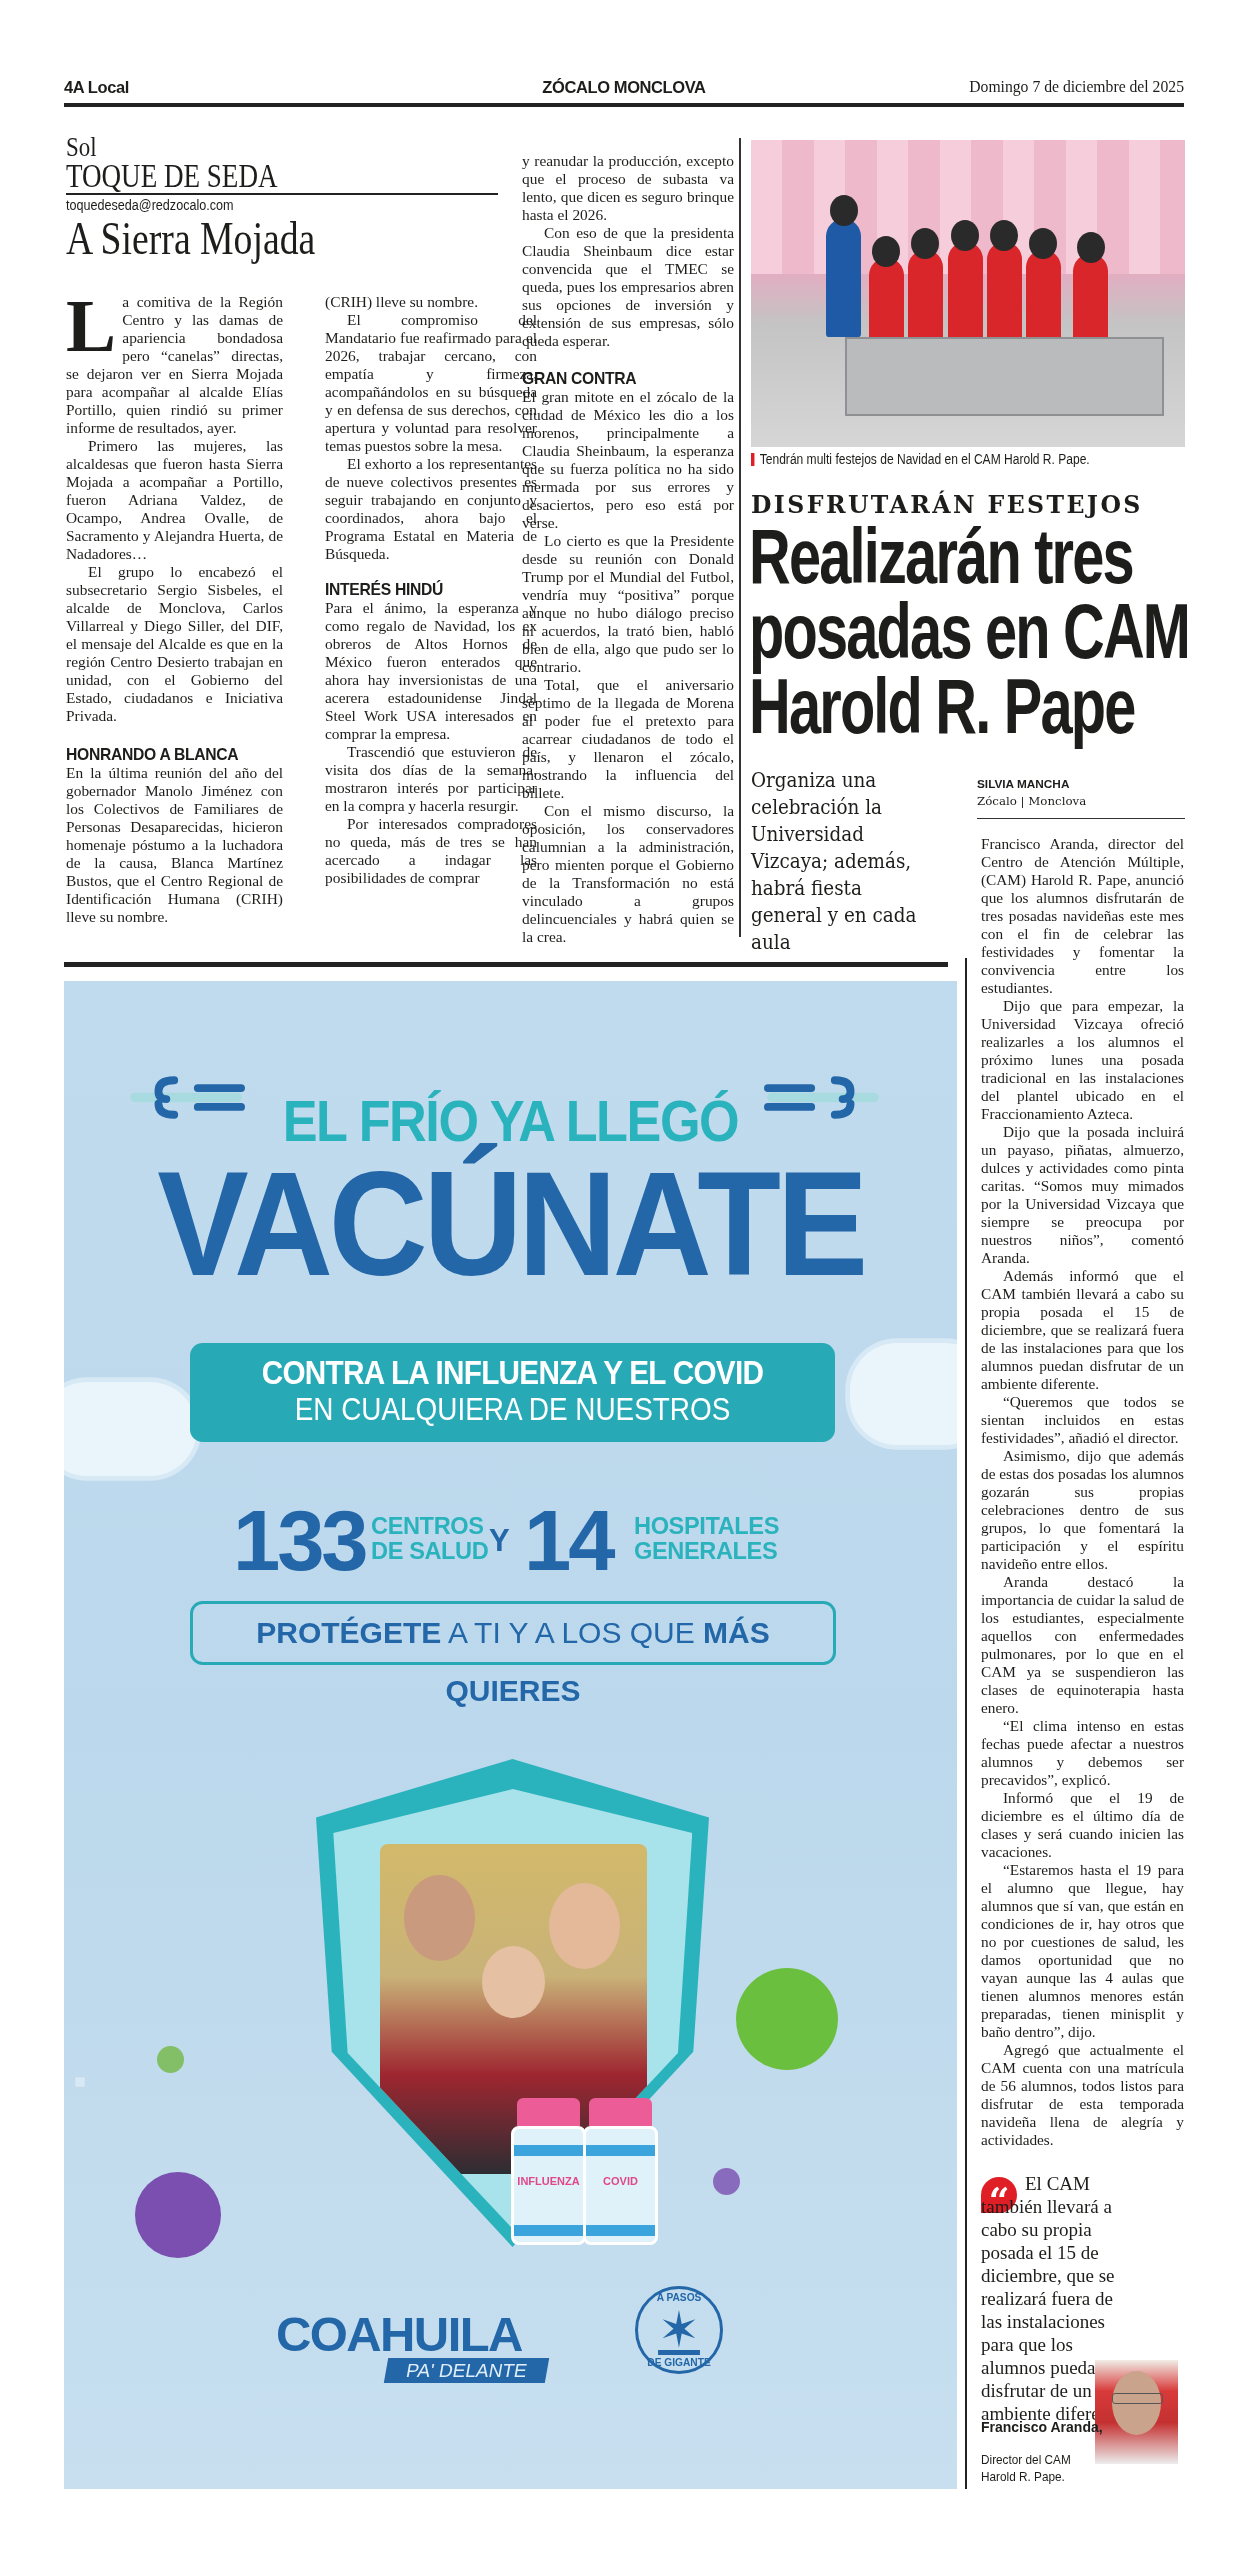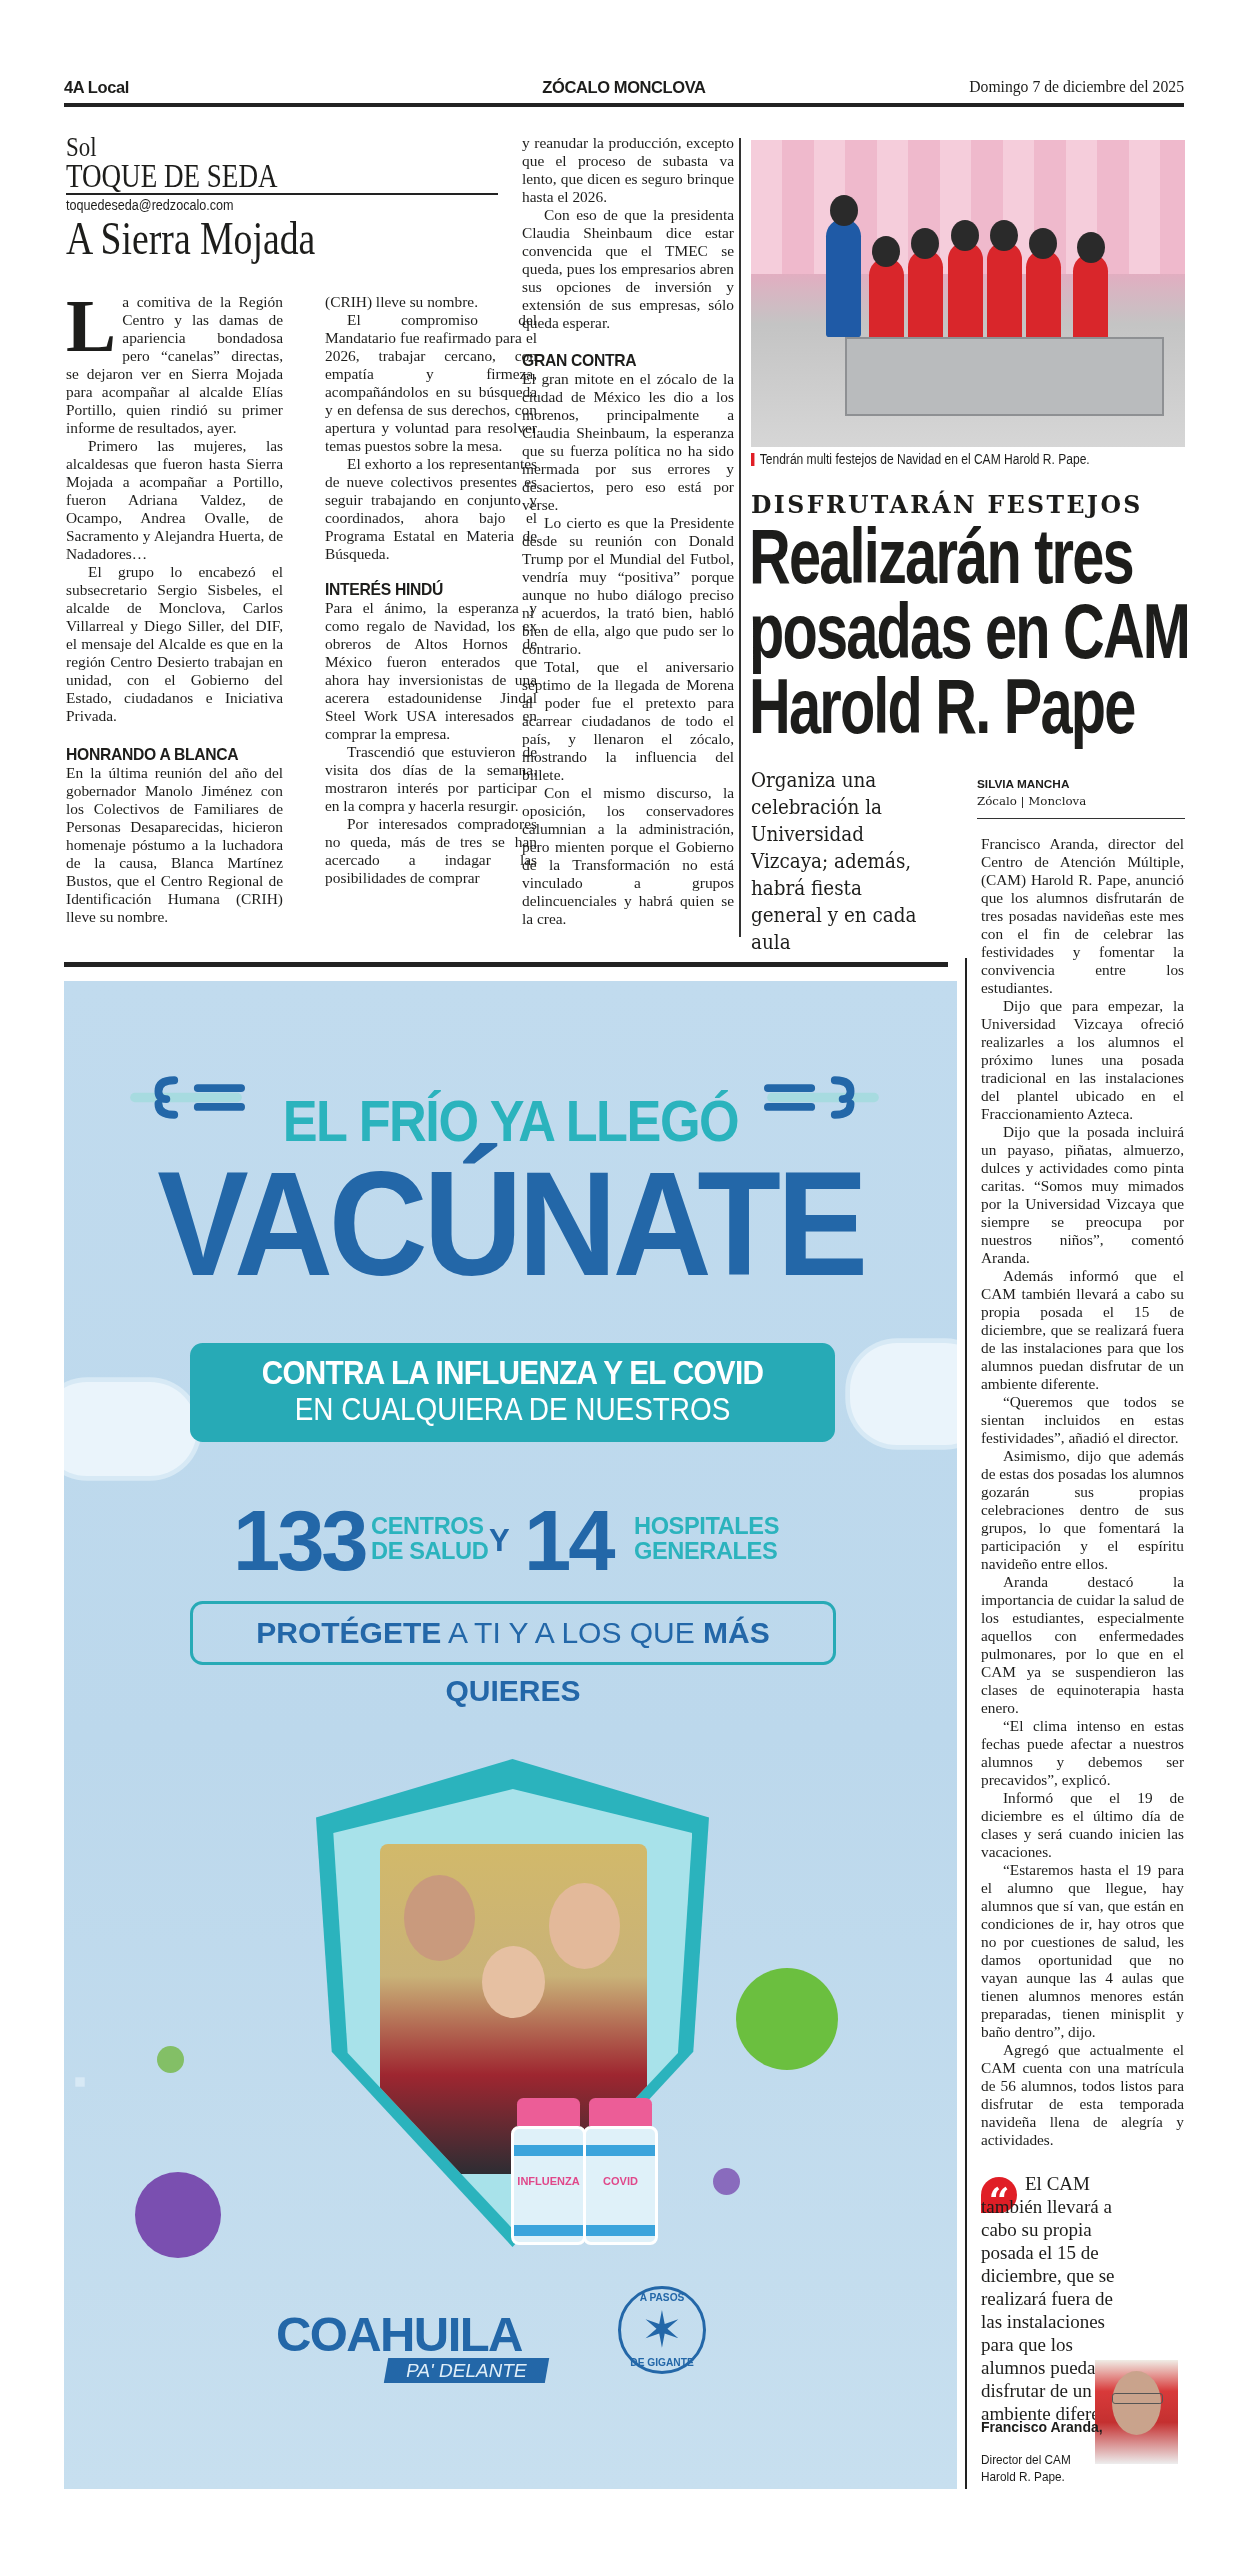--- a/index.html
+++ b/index.html
@@ -116,21 +116,21 @@
 <div class="col" id="col2" style="left:293px; top:293px; width:212px;margin-left:32px;">
   <p class="first">(CRIH) lleve su nombre.</p>
   <p>El compromiso del Mandatario fue reafirmado para el 2026, trabajar cercano, con empatía y firmeza, acompañándolos en su búsqueda y en defensa de sus derechos, con apertura y voluntad para resolver temas puestos sobre la mesa.</p>
   <p>El exhorto a los representantes de nueve colectivos presentes es seguir trabajando en conjunto y coordinados, ahora bajo el Programa Estatal en Materia de Búsqueda.</p>
   <h4 style="margin-top:17.3px">INTERÉS HINDÚ</h4>
   <p class="first">Para el ánimo, la esperanza y como regalo de Navidad, los ex obreros de Altos Hornos de México fueron enterados que ahora hay inversionistas de una acerera estadounidense Jindal Steel Work USA interesados en comprar la empresa.</p>
   <p>Trascendió que estuvieron de visita dos días de la semana, mostraron interés por participar en la compra y hacerla resurgir.</p>
   <p>Por interesados compradores no queda, más de tres se han acercado a indagar las posibilidades de comprar</p>
 </div>
 
-<div class="col" id="col3" style="left:522px; top:134px; width:212px;">
+<div class="col" id="col3" style="left:522px; top:152px; width:212px;">
   <p class="first">y reanudar la producción, excepto que el proceso de subasta va lento, que dicen es seguro brinque hasta el 2026.</p>
   <p>Con eso de que la presidenta Claudia Sheinbaum dice estar convencida que el TMEC se queda, pues los empresarios abren sus opciones de inversión y extensión de sus empresas, sólo queda esperar.</p>
   <h4 style="margin-top:19px">GRAN CONTRA</h4>
   <p class="first">El gran mitote en el zócalo de la ciudad de México les dio a los morenos, principalmente a Claudia Sheinbaum, la esperanza que su fuerza política no ha sido mermada por sus errores y desaciertos, pero eso está por verse.</p>
   <p>Lo cierto es que la Presidente desde su reunión con Donald Trump por el Mundial del Futbol, vendría muy “positiva” porque aunque no hubo diálogo preciso ni acuerdos, la trató bien, habló bien de ella, algo que pudo ser lo contrario.</p>
   <p>Total, que el aniversario séptimo de la llegada de Morena al poder fue el pretexto para acarrear ciudadanos de todo el país, y llenaron el zócalo, mostrando la influencia del billete.</p>
   <p>Con el mismo discurso, la oposición, los conservadores calumnian a la administración, pero mienten porque el Gobierno de la Transformación no está vinculado a grupos delincuenciales y habrá quien se la crea.</p>
 </div>
 
 <div id="col-divider"></div>
@@ -263,19 +263,19 @@
         <div class="band" style="top:15.7px;"></div>
         <div class="lbl">COVID</div>
         <div class="band" style="bottom:6.3px;"></div>
       </div>
   </div>
 
   <div id="ad-logo" style="left:212px;">
     <div class="main">COAHUILA</div>
     <div class="ribbon">PA' DELANTE</div>
   </div>
-  <div id="ad-seal" style="left:554px;">
+  <div id="ad-seal" style="left:571px;text-decoration:underline;">
     <div class="top">A PASOS</div>
     <div class="star">✶</div>
     <div class="bot">DE GIGANTE</div>
   </div>
 </div>
 
 
 </body></html>

